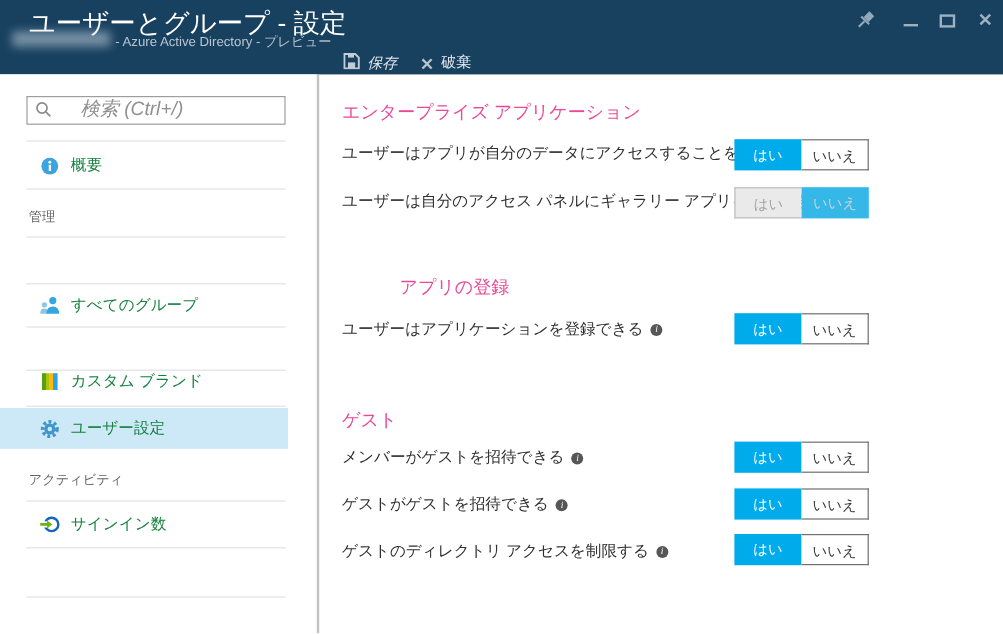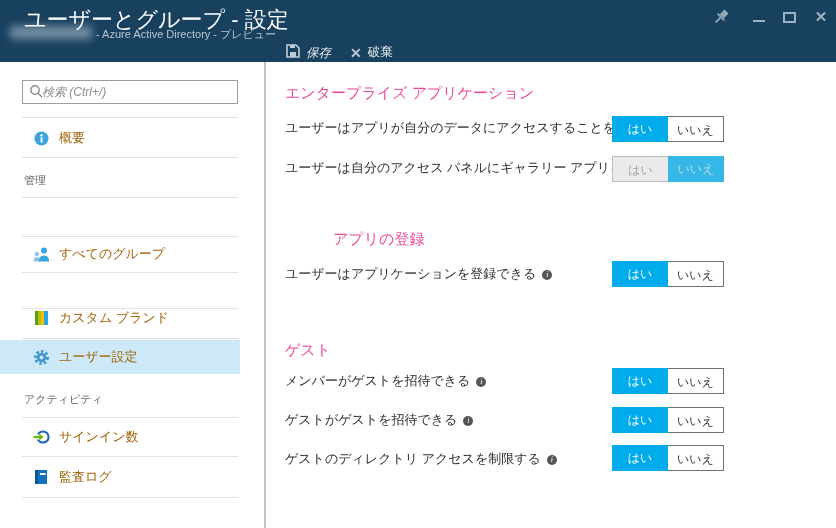--- a/index.html
+++ b/index.html
@@ -18,28 +18,28 @@
   .win-ctrl{position:absolute;top:0;height:34px;display:flex;align-items:center;justify-content:center;width:26px;cursor:pointer;}
   .min-bar{width:12px;height:2px;background:#9db1c1;margin-top:8px;}
   .max-box{width:13px;height:11px;border:2px solid #9db1c1;box-sizing:border-box;}
   .close-x{font-size:15px;font-weight:bold;color:#9db1c1;}
 
   
   .sidebar{position:absolute;left:0;top:62px;width:264px;height:466px;background:#ffffff;}
   .v-divider{position:absolute;left:264px;top:62px;width:2px;height:466px;background:#c2c2c2;}
   .search-wrap{position:absolute;left:22px;top:18px;width:216px;height:24px;}
   .search-input{width:216px;height:24px;box-sizing:border-box;border:1px solid #9e9e9e;
-                padding:0 6px 0 19px;font-size:12px;font-style:italic;color:#555;
+                padding:0 6px 0 44px;font-size:16px;font-style:italic;color:#555;
                 font-family:"Liberation Sans",sans-serif;outline:none;}
   .search-input::placeholder{color:#8f8f8f;font-style:italic;}
   .search-glyph{position:absolute;left:7px;top:4px;}
   .sep{position:absolute;left:22px;width:216px;height:1px;background:#e2e2e2;}
   .nav-row{position:absolute;left:0;width:240px;display:flex;align-items:center;cursor:pointer;}
   .nav-row .ic{width:18px;margin-left:32px;display:flex;align-items:center;justify-content:center;}
-  .nav-row .txt{margin-left:9px;font-size:13px;color:#a16207;white-space:nowrap;}
+  .nav-row .txt{margin-left:9px;font-size:13px;color:#15803d;white-space:nowrap;}
   .nav-row.selected{background:#cde9f8;}
   .sec-label{position:absolute;left:24px;font-size:11px;color:#636363;}
   .stripes{width:13px;height:14px;
            background:linear-gradient(to right,#58a00d 0 26%,#a9c40b 26% 46%,#fdb912 46% 68%,#2aa5e4 68% 100%);}
 
   
   .main-title{position:absolute;font-size:15px;color:#ec4899;white-space:nowrap;}
   .setting-label{position:absolute;font-size:13px;color:#2f2f2f;white-space:nowrap;}
   .info-dot{display:inline-block;width:10px;height:10px;border-radius:50%;background:#565656;
             color:#fff;font-size:8px;line-height:10px;text-align:center;font-style:italic;
@@ -181,30 +181,20 @@
           <rect x="0" y="5.4" width="7.5" height="5.2" fill="#ffffff"></rect>
           <line x1="0.5" y1="8" x2="7.5" y2="8" stroke="#6cb50a" stroke-width="2.2"></line>
           <path d="M6.2 4.6 L10.6 8 L6.2 11.4 z" fill="#6cb50a"></path>
         </svg>
       </span>
       <span class="txt">サインイン数</span>
     </div>
 
     <div class="sep" style="top:394px;"></div>
 
-    <div class="nav-row" style="top:394px;height:41px;">
-      <span class="ic">
-        <svg width="14" height="16" viewBox="0 0 14 16">
-          <rect x="1" y="1" width="12" height="14" fill="#1272bf"></rect>
-          <rect x="1" y="1" width="3" height="14" fill="#0a568f"></rect>
-          <rect x="6" y="4" width="5.5" height="2" fill="#ffffff"></rect>
-        </svg>
-      </span>
-      <span class="txt">監査ログ</span>
-    </div>
 
     <div class="sep" style="top:435px;"></div>
   </div>
 
   <div class="v-divider"></div>
 
   <div>
 
     <div class="main-title" style="left:285px;top:84px;">エンタープライズ アプリケーション</div>
 

